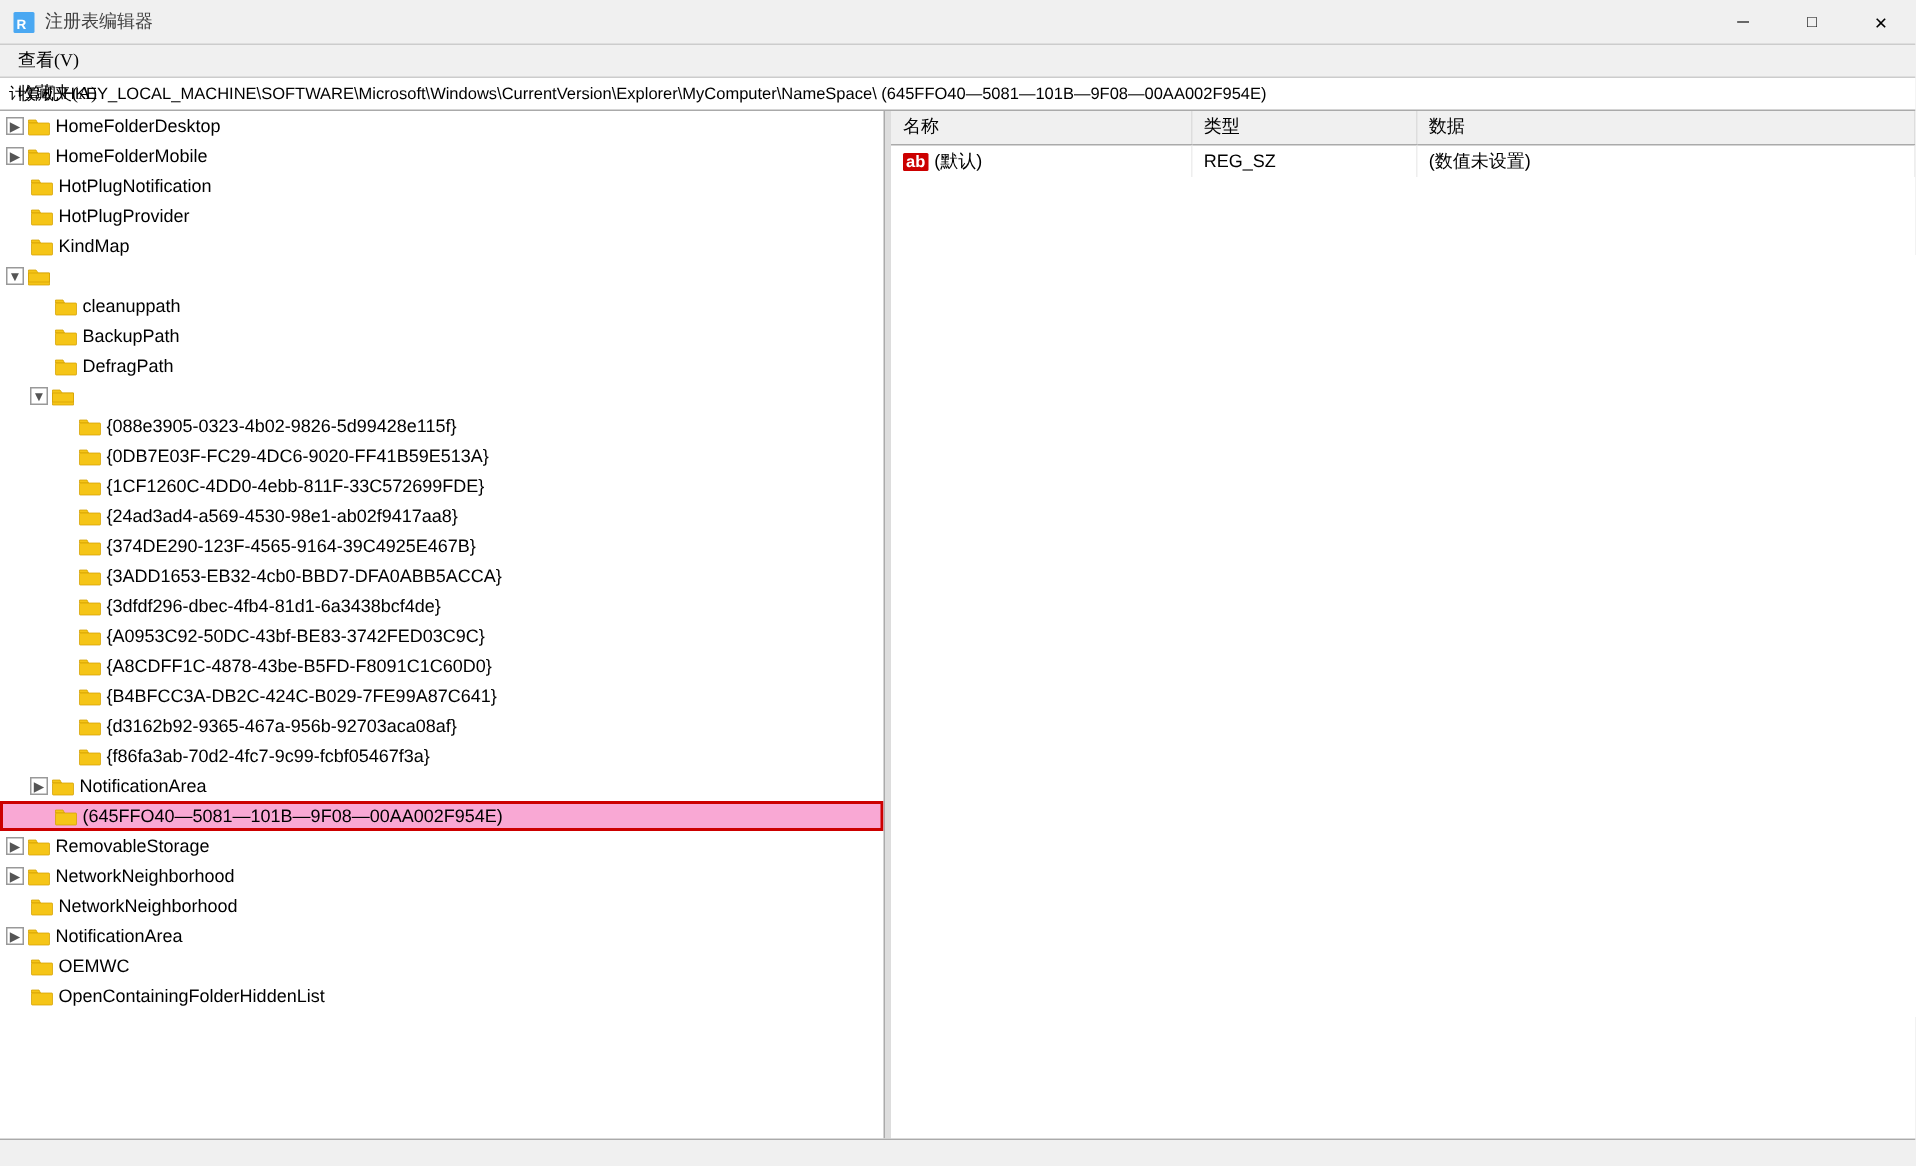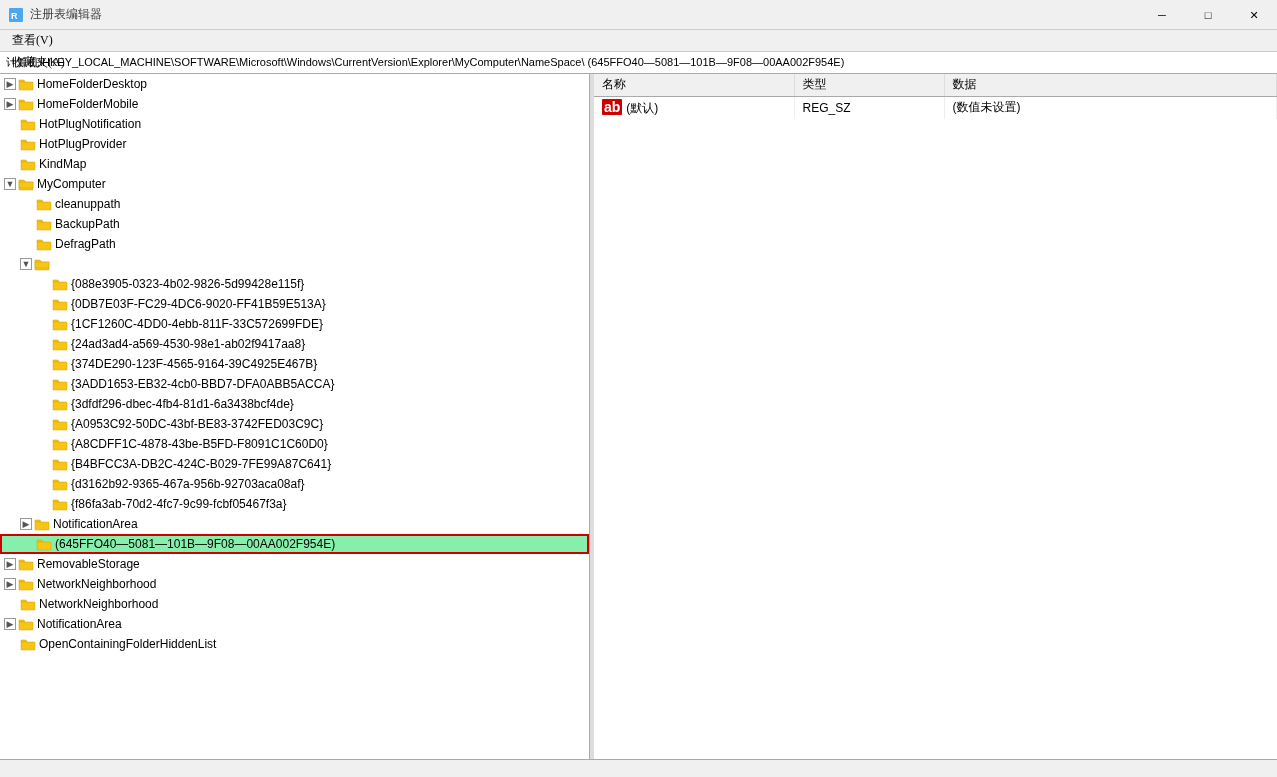--- a/index.html
+++ b/index.html
@@ -163,21 +163,21 @@
     }
     .detail-table td {
       padding: 2px 8px;
       font-size: 12px;
       border-right: 1px solid #eee;
       height: 20px;
     }
     .reg-ab-icon {
       background: #c00;
       color: white;
-      font-size: 14px;
+      font-size: 11px;
       font-weight: bold;
       padding: 0 2px;
       border-radius: 1px;
       margin-right: 4px;
     }
 
     
     .status-bar {
       height: 18px;
       background: #f0f0f0;
@@ -293,21 +293,20 @@
       </div>
       <div class="tree-node">
         <span style="display: inline-block; width: 4px; min-width: 4px;"></span>
         <span class="expand-btn" style="color: rgb(85, 85, 85); font-size: 9px; border: 1px solid rgb(153, 153, 153); width: 12px; height: 12px; min-width: 12px; display: inline-flex; align-items: center; justify-content: center; margin-right: 2px; background: rgb(255, 255, 255);">▼</span>
         <span class="folder-icon">
           <svg width="16" height="14" viewBox="0 0 16 14">
             <path d="M1 3h5l1.5 2H15v8H1z" fill="#f5c518" stroke="#d4a000" stroke-width="0.5"></path>
             <path d="M1 5h14v6H1z" fill="#f5c518" stroke="#d4a000" stroke-width="0.5"></path>
           </svg>
         </span>
-        <span class="node-label">MyComputer</span>
       </div>
       <div class="tree-node">
         <span style="display: inline-block; width: 20px; min-width: 20px;"></span>
         <span class="expand-btn" style="width: 16px; min-width: 16px; display: inline-block;"></span>
         <span class="folder-icon">
           <svg width="16" height="14" viewBox="0 0 16 14">
             <path d="M1 3h5l1 2H1z" fill="#f5c518" stroke="#d4a000" stroke-width="0.5"></path>
             <rect x="1" y="5" width="14" height="8" rx="0.5" fill="#f5c518" stroke="#d4a000" stroke-width="0.5"></rect>
           </svg>
         </span>
@@ -481,21 +480,21 @@
         <span style="display: inline-block; width: 20px; min-width: 20px;"></span>
         <span class="expand-btn" style="color: rgb(85, 85, 85); font-size: 9px; border: 1px solid rgb(153, 153, 153); width: 12px; height: 12px; min-width: 12px; display: inline-flex; align-items: center; justify-content: center; margin-right: 2px; background: rgb(255, 255, 255);">▶</span>
         <span class="folder-icon">
           <svg width="16" height="14" viewBox="0 0 16 14">
             <path d="M1 3h5l1 2H1z" fill="#f5c518" stroke="#d4a000" stroke-width="0.5"></path>
             <rect x="1" y="5" width="14" height="8" rx="0.5" fill="#f5c518" stroke="#d4a000" stroke-width="0.5"></rect>
           </svg>
         </span>
         <span class="node-label">NotificationArea</span>
       </div>
-      <div class="tree-node" style="outline: rgb(204, 0, 0) solid 2px; outline-offset: -2px; background: #86efac;">
+      <div class="tree-node" style="outline: rgb(204, 0, 0) solid 2px; outline-offset: -2px; background: #f9a8d4;">
         <span style="display: inline-block; width: 20px; min-width: 20px;"></span>
         <span class="expand-btn" style="width: 16px; min-width: 16px; display: inline-block;"></span>
         <span class="folder-icon">
           <svg width="16" height="14" viewBox="0 0 16 14">
             <path d="M1 3h5l1 2H1z" fill="#f5c518" stroke="#d4a000" stroke-width="0.5"></path>
             <rect x="1" y="5" width="14" height="8" rx="0.5" fill="#f5c518" stroke="#d4a000" stroke-width="0.5"></rect>
           </svg>
         </span>
         <span class="node-label" style="color: rgb(0, 0, 0);">(645FFO40—5081—101B—9F08—00AA002F954E)</span>
       </div>
@@ -535,20 +534,31 @@
       <div class="tree-node">
         <span style="display: inline-block; width: 4px; min-width: 4px;"></span>
         <span class="expand-btn" style="color: rgb(85, 85, 85); font-size: 9px; border: 1px solid rgb(153, 153, 153); width: 12px; height: 12px; min-width: 12px; display: inline-flex; align-items: center; justify-content: center; margin-right: 2px; background: rgb(255, 255, 255);">▶</span>
         <span class="folder-icon">
           <svg width="16" height="14" viewBox="0 0 16 14">
             <path d="M1 3h5l1 2H1z" fill="#f5c518" stroke="#d4a000" stroke-width="0.5"></path>
             <rect x="1" y="5" width="14" height="8" rx="0.5" fill="#f5c518" stroke="#d4a000" stroke-width="0.5"></rect>
           </svg>
         </span>
         <span class="node-label">NotificationArea</span>
+      </div>
+      <div class="tree-node">
+        <span style="display: inline-block; width: 4px; min-width: 4px;"></span>
+        <span class="expand-btn" style="width: 16px; min-width: 16px; display: inline-block;"></span>
+        <span class="folder-icon">
+          <svg width="16" height="14" viewBox="0 0 16 14">
+            <path d="M1 3h5l1 2H1z" fill="#f5c518" stroke="#d4a000" stroke-width="0.5"></path>
+            <rect x="1" y="5" width="14" height="8" rx="0.5" fill="#f5c518" stroke="#d4a000" stroke-width="0.5"></rect>
+          </svg>
+        </span>
+        <span class="node-label">OEMWC</span>
       </div>
       <div class="tree-node">
         <span style="display: inline-block; width: 4px; min-width: 4px;"></span>
         <span class="expand-btn" style="width: 16px; min-width: 16px; display: inline-block;"></span>
         <span class="folder-icon">
           <svg width="16" height="14" viewBox="0 0 16 14">
             <path d="M1 3h5l1 2H1z" fill="#f5c518" stroke="#d4a000" stroke-width="0.5"></path>
             <rect x="1" y="5" width="14" height="8" rx="0.5" fill="#f5c518" stroke="#d4a000" stroke-width="0.5"></rect>
           </svg>
         </span>

